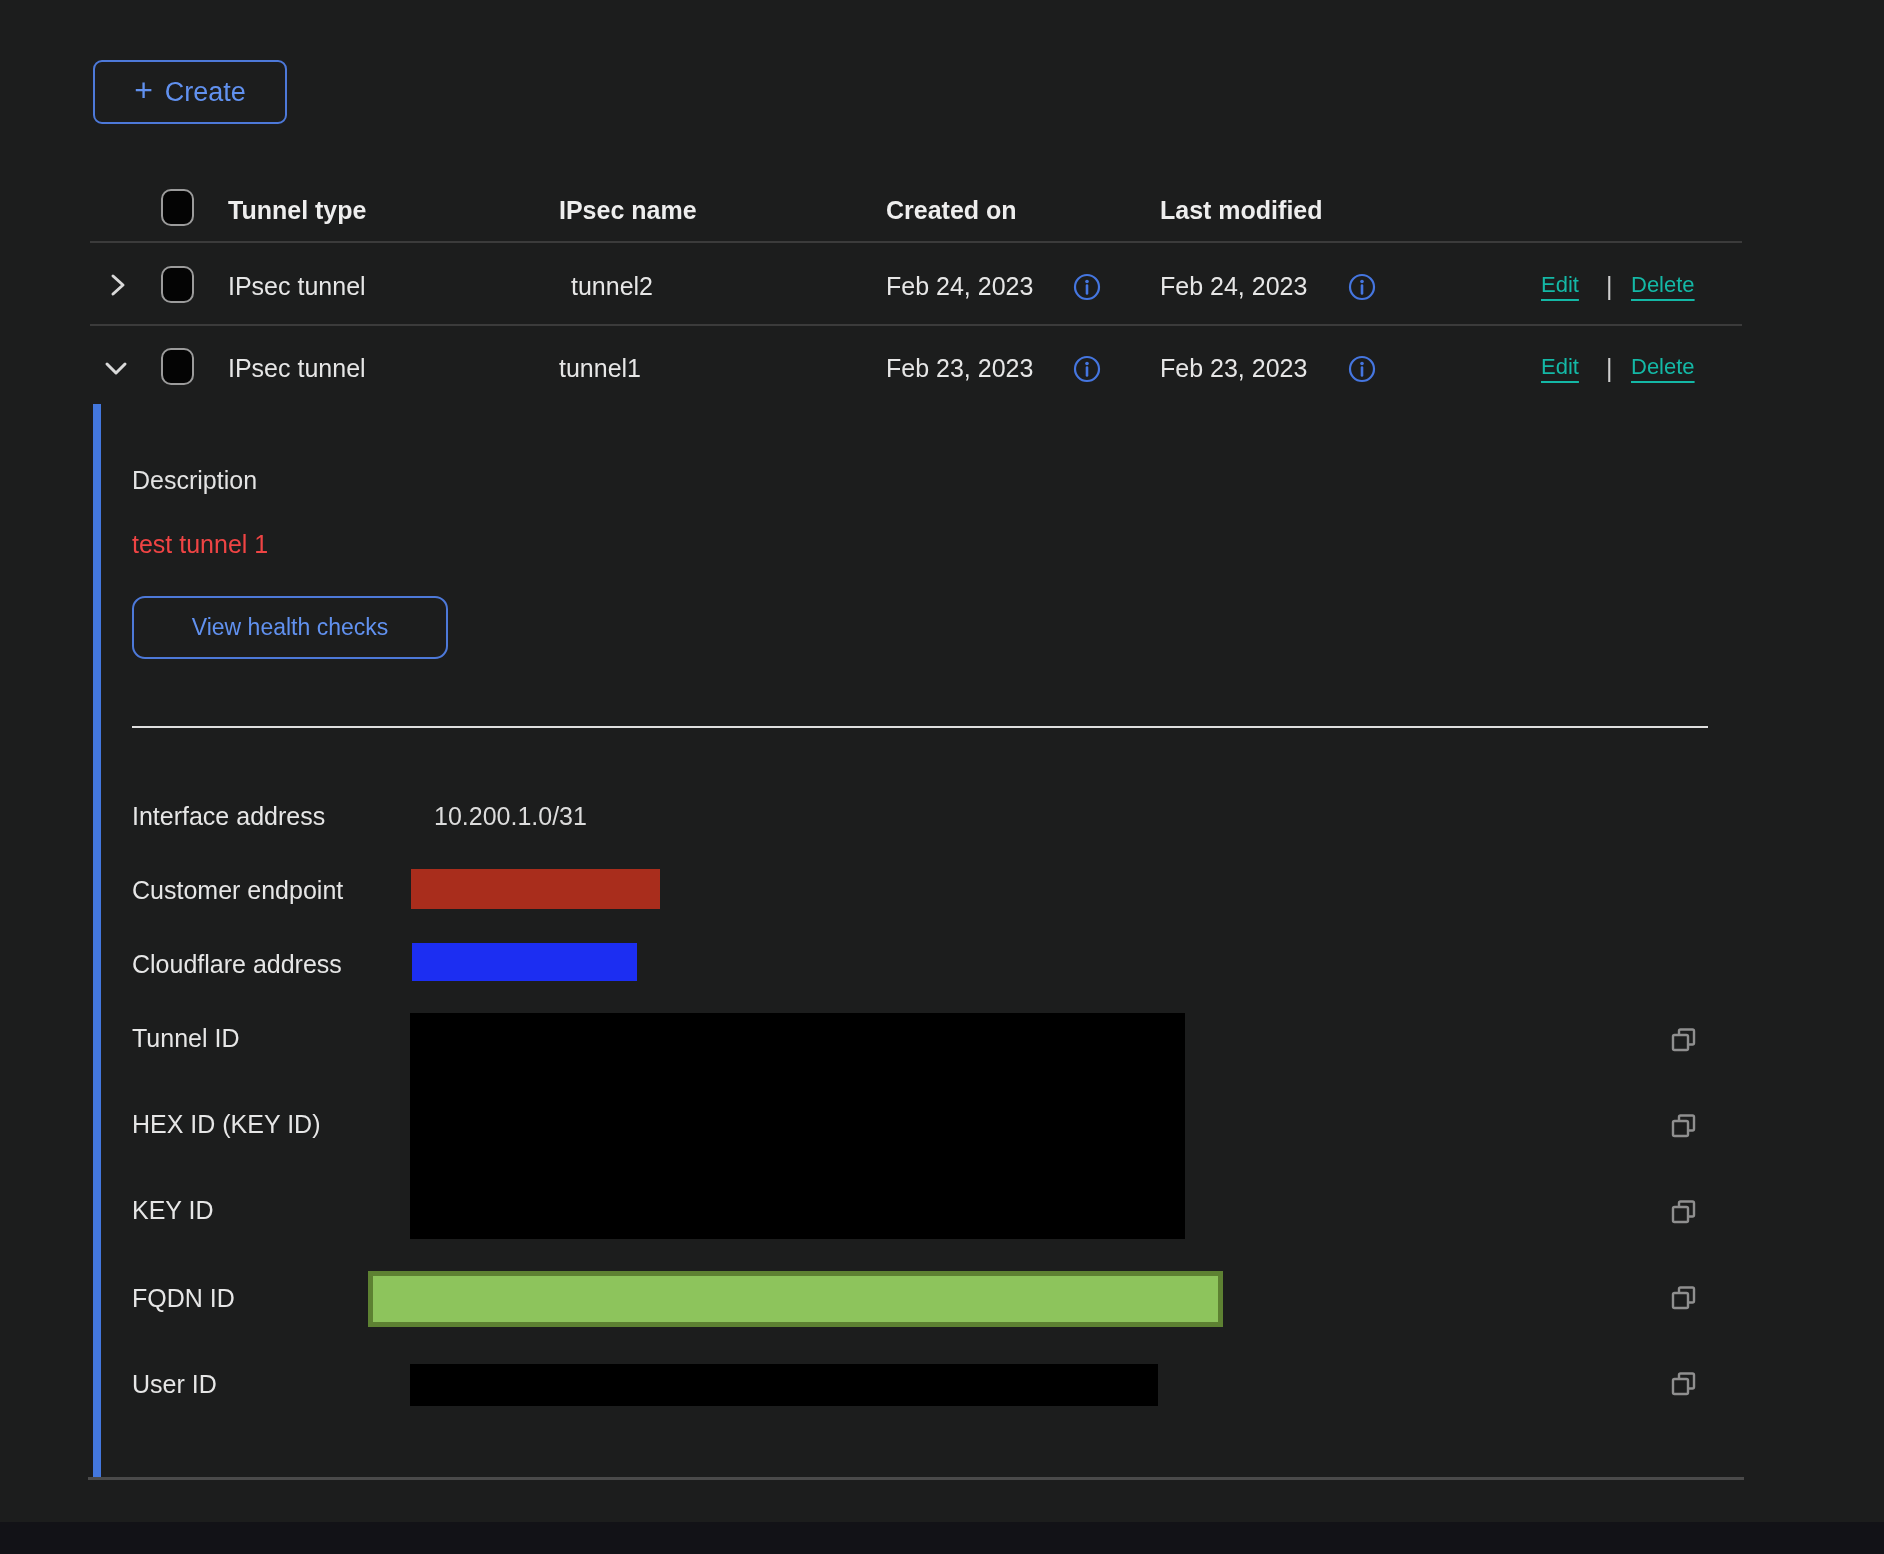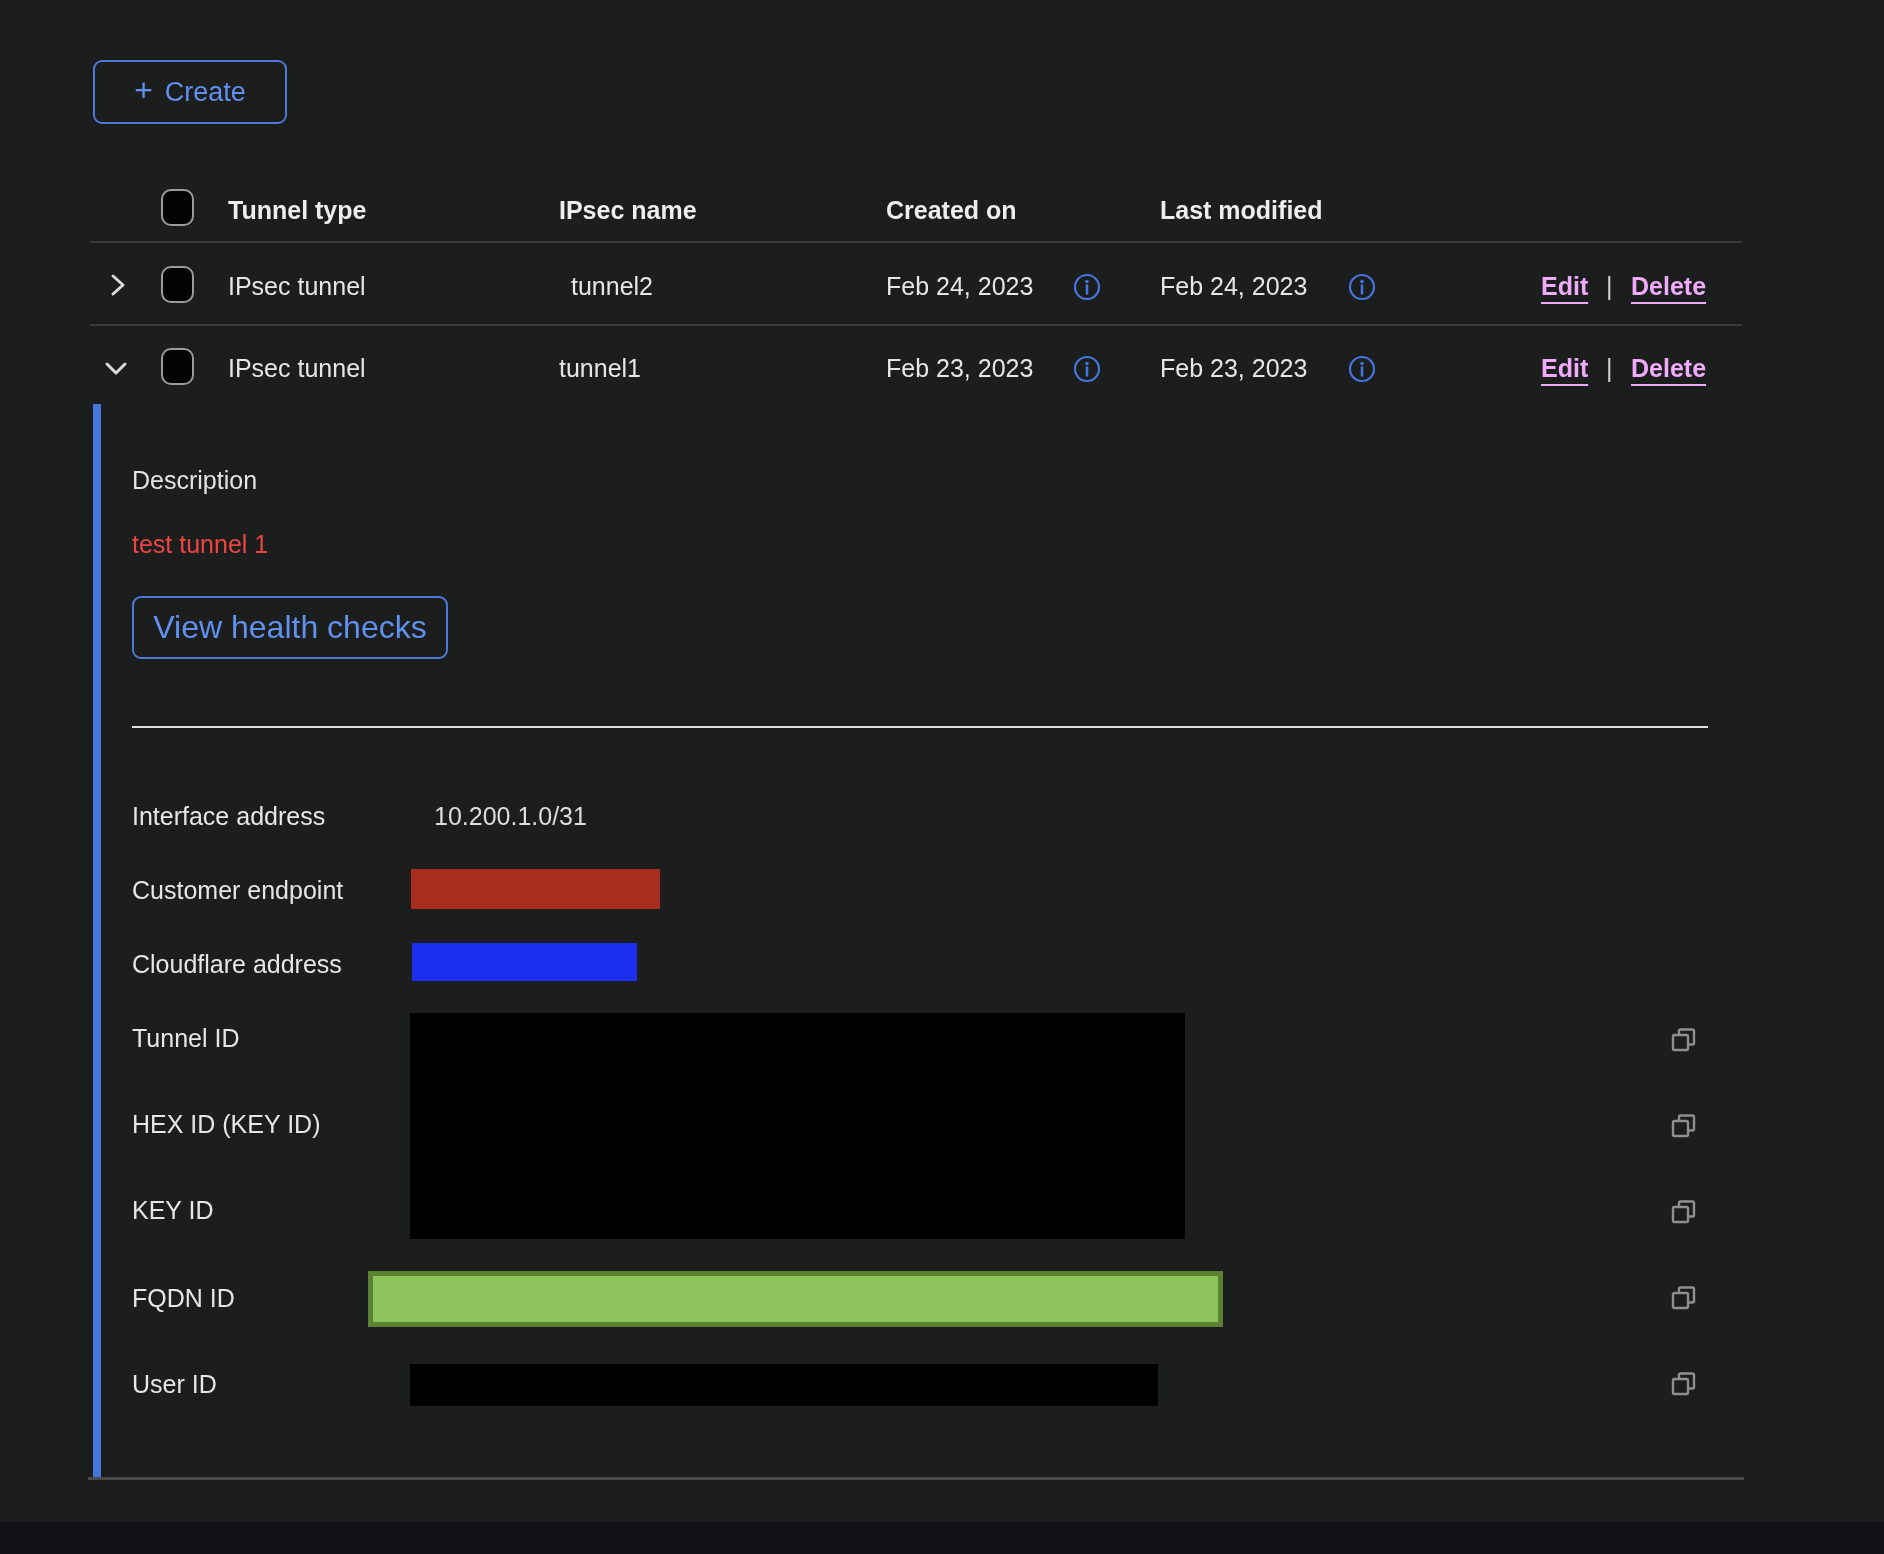--- a/index.html
+++ b/index.html
@@ -21,22 +21,22 @@
   
   .th{font-size:25px;font-weight:700;color:#eeeeee;white-space:nowrap;}
   .cell{font-size:25px;color:#e6e6e6;white-space:nowrap;}
   .dim{color:#ef4444;}
   .hdiv{height:2px;background:#3b3b3b;}
   .checkbox{
     width:33px;height:37px;border:2.5px solid #9b9b9b;border-radius:10px;
     background:#040404;box-sizing:border-box;cursor:pointer;
   }
   .link{
-    font-size:25px;color:#f0abfc;text-decoration:underline;
-    text-underline-offset:7px;cursor:pointer;white-space:nowrap;font-weight:bold;
+    font-size:22px;color:#14b8a6;text-decoration:underline;
+    text-underline-offset:7px;cursor:pointer;white-space:nowrap;
   }
   .pipe{font-size:25px;color:#cfcfcf;}
   .icon-btn{cursor:pointer;background:none;border:none;padding:0;}
   
   .blue-bar{width:8px;background:#4377dd;}
   .redact{box-sizing:border-box;}
   .footer-strip{background:#121217;}
 </style>
 </head>
 <body>
@@ -114,21 +114,21 @@
     <a class="link abs" style="left:1541px;top:354px;">Edit</a>
     <span class="pipe abs" style="left:1606px;top:354px;">|</span>
     <a class="link abs" style="left:1631px;top:354px;">Delete</a>
   </div>
 
   <div class="blue-bar abs" style="left:93px;top:404px;height:1074px;"></div>
 
   <div class="cell abs" style="left:132px;top:446px;color:#e3e3e3;margin-top:20px;">Description</div>
   <div class="cell dim abs" style="left:132px;top:530px;">test tunnel 1</div>
 
-  <button class="outline-btn abs" style="left:132px;top:596px;width:316px;height:63px;font-size:32px;">
+  <button class="outline-btn abs" style="left:132px;top:596px;width:316px;height:63px;font-size:23px;border-radius:13px;">
     <span>View health checks</span>
   </button>
 
   <div class="abs" style="left:132px;top:726px;width:1576px;height:2px;background:#dedede;"></div>
 
   <div class="cell abs" style="left:132px;top:802px;">Interface address</div>
   <div class="cell abs" style="left:434px;top:802px;color:#dcdcdc;">10.200.1.0/31</div>
 
   <div class="cell abs" style="left:132px;top:876px;">Customer endpoint</div>
   <div class="redact abs" style="left:411px;top:869px;width:249px;height:40px;background:#a92d1c;"></div>

